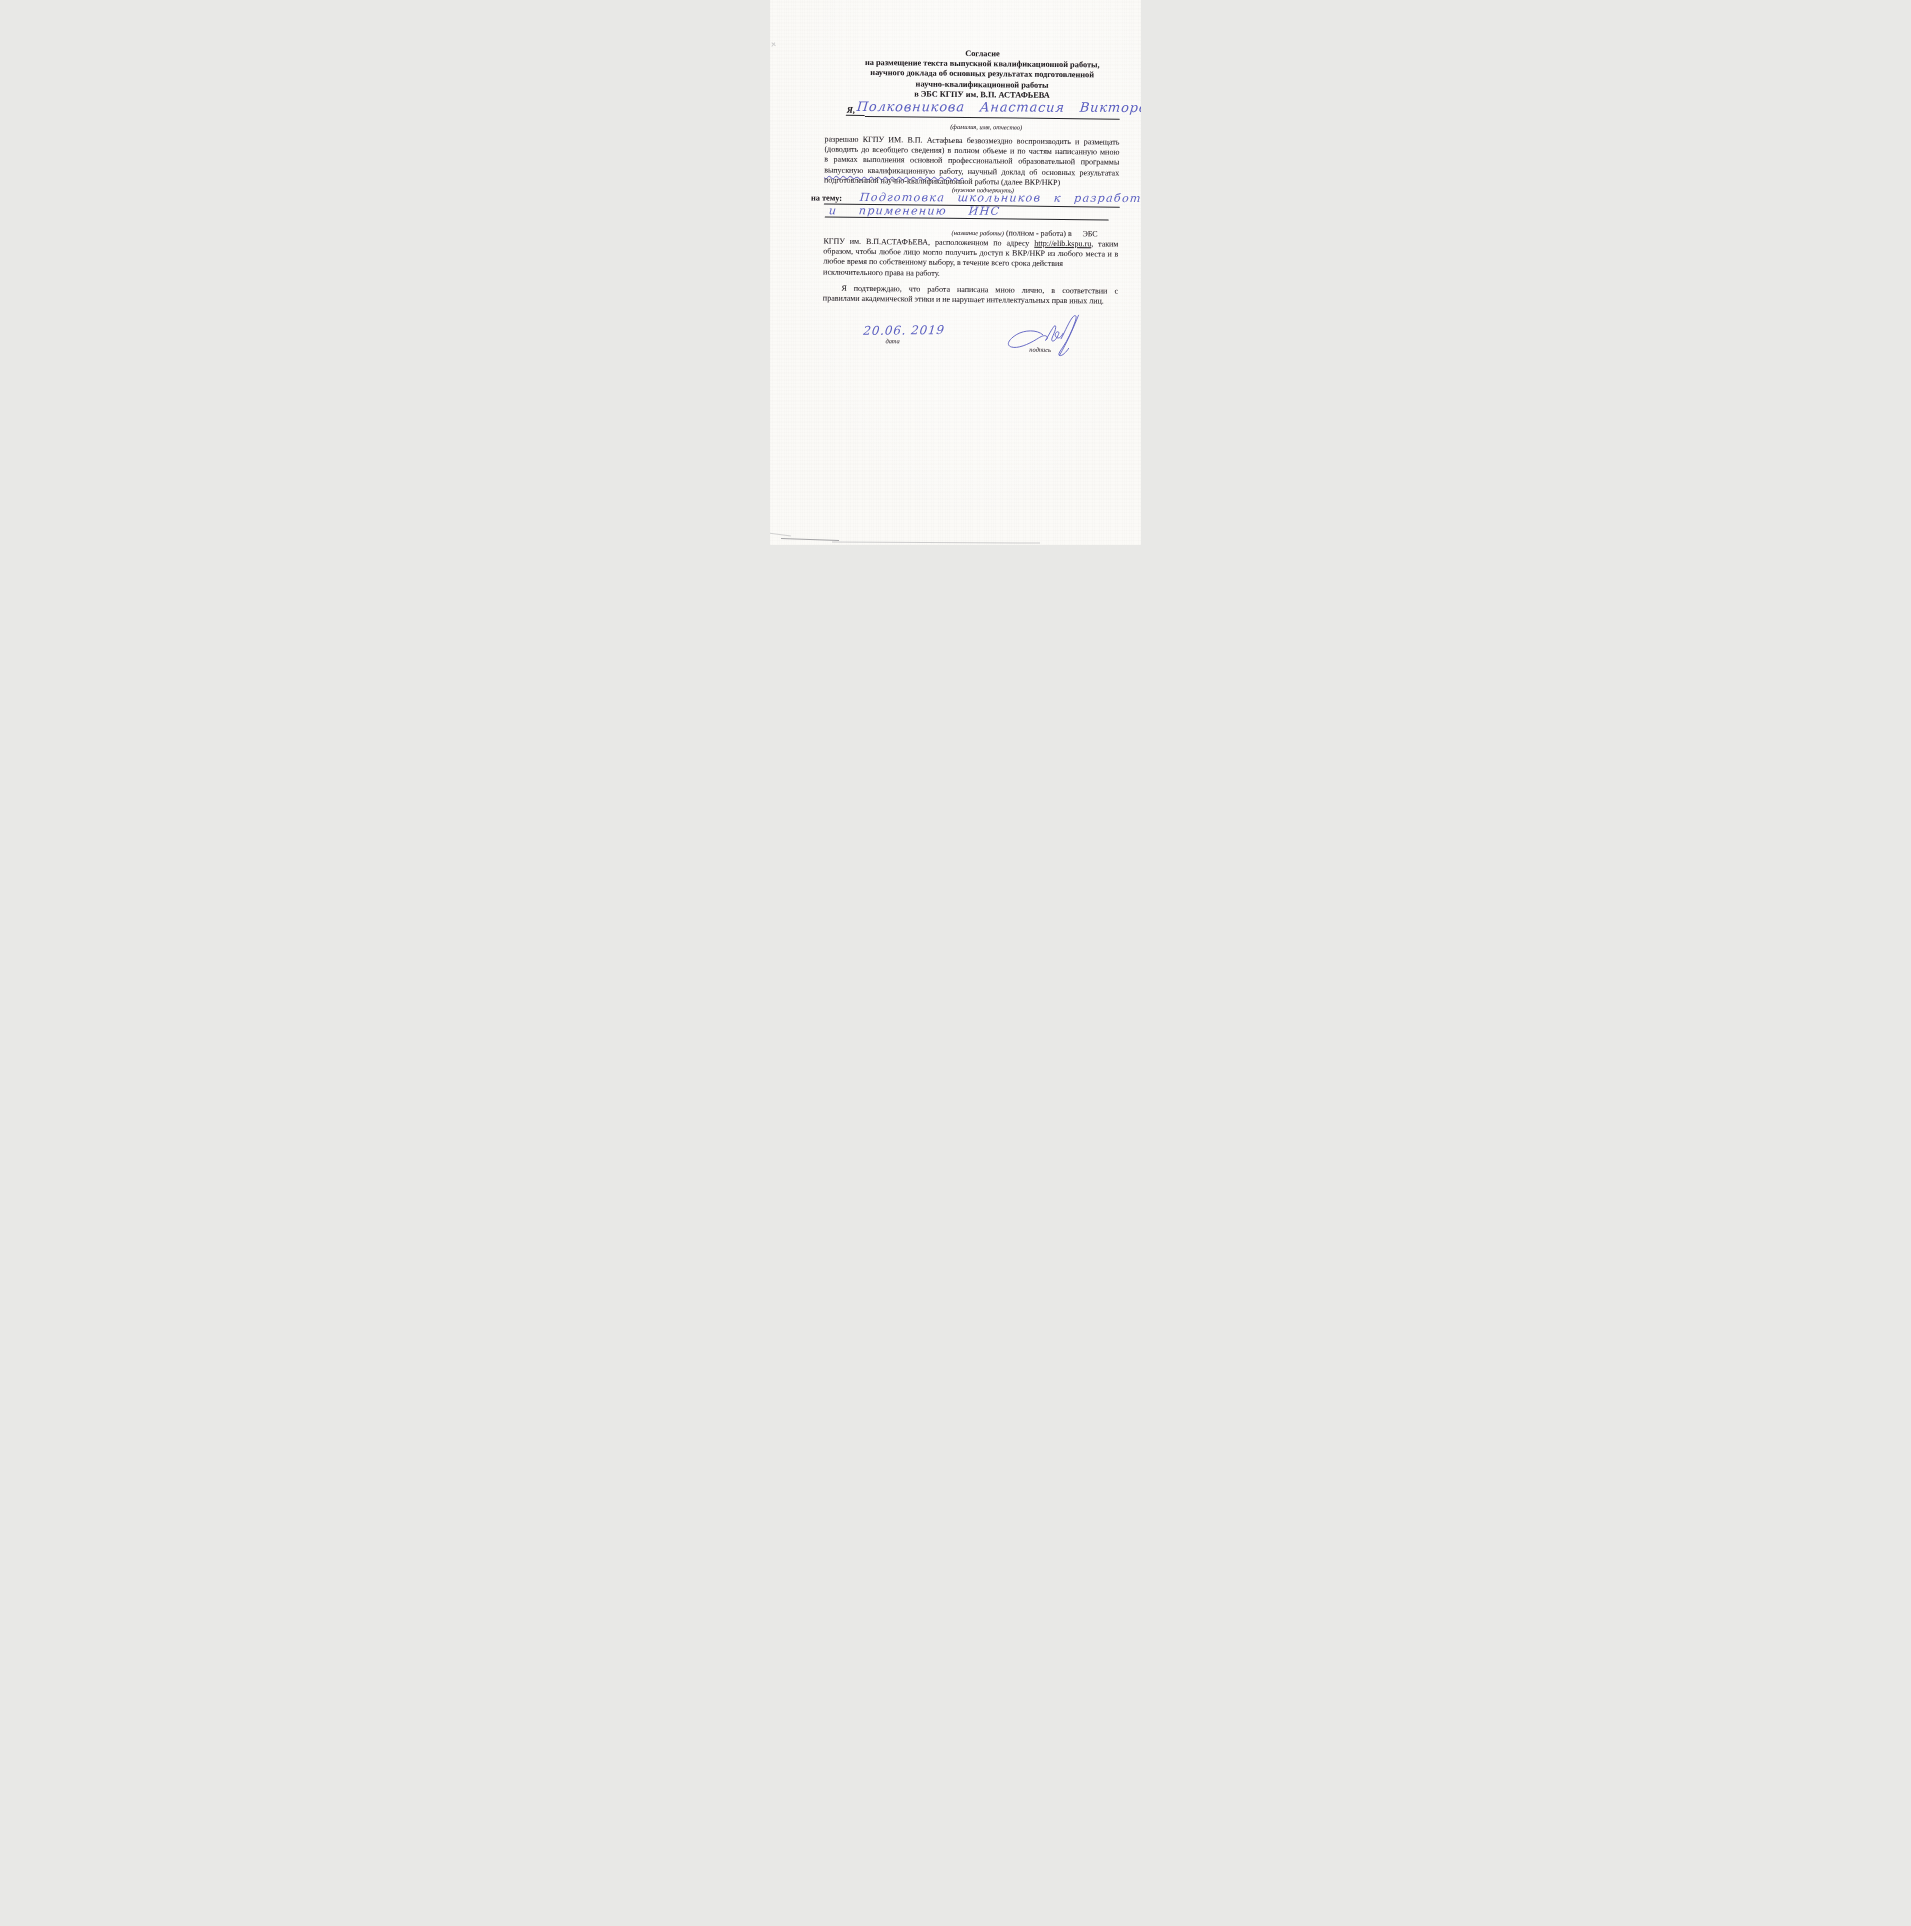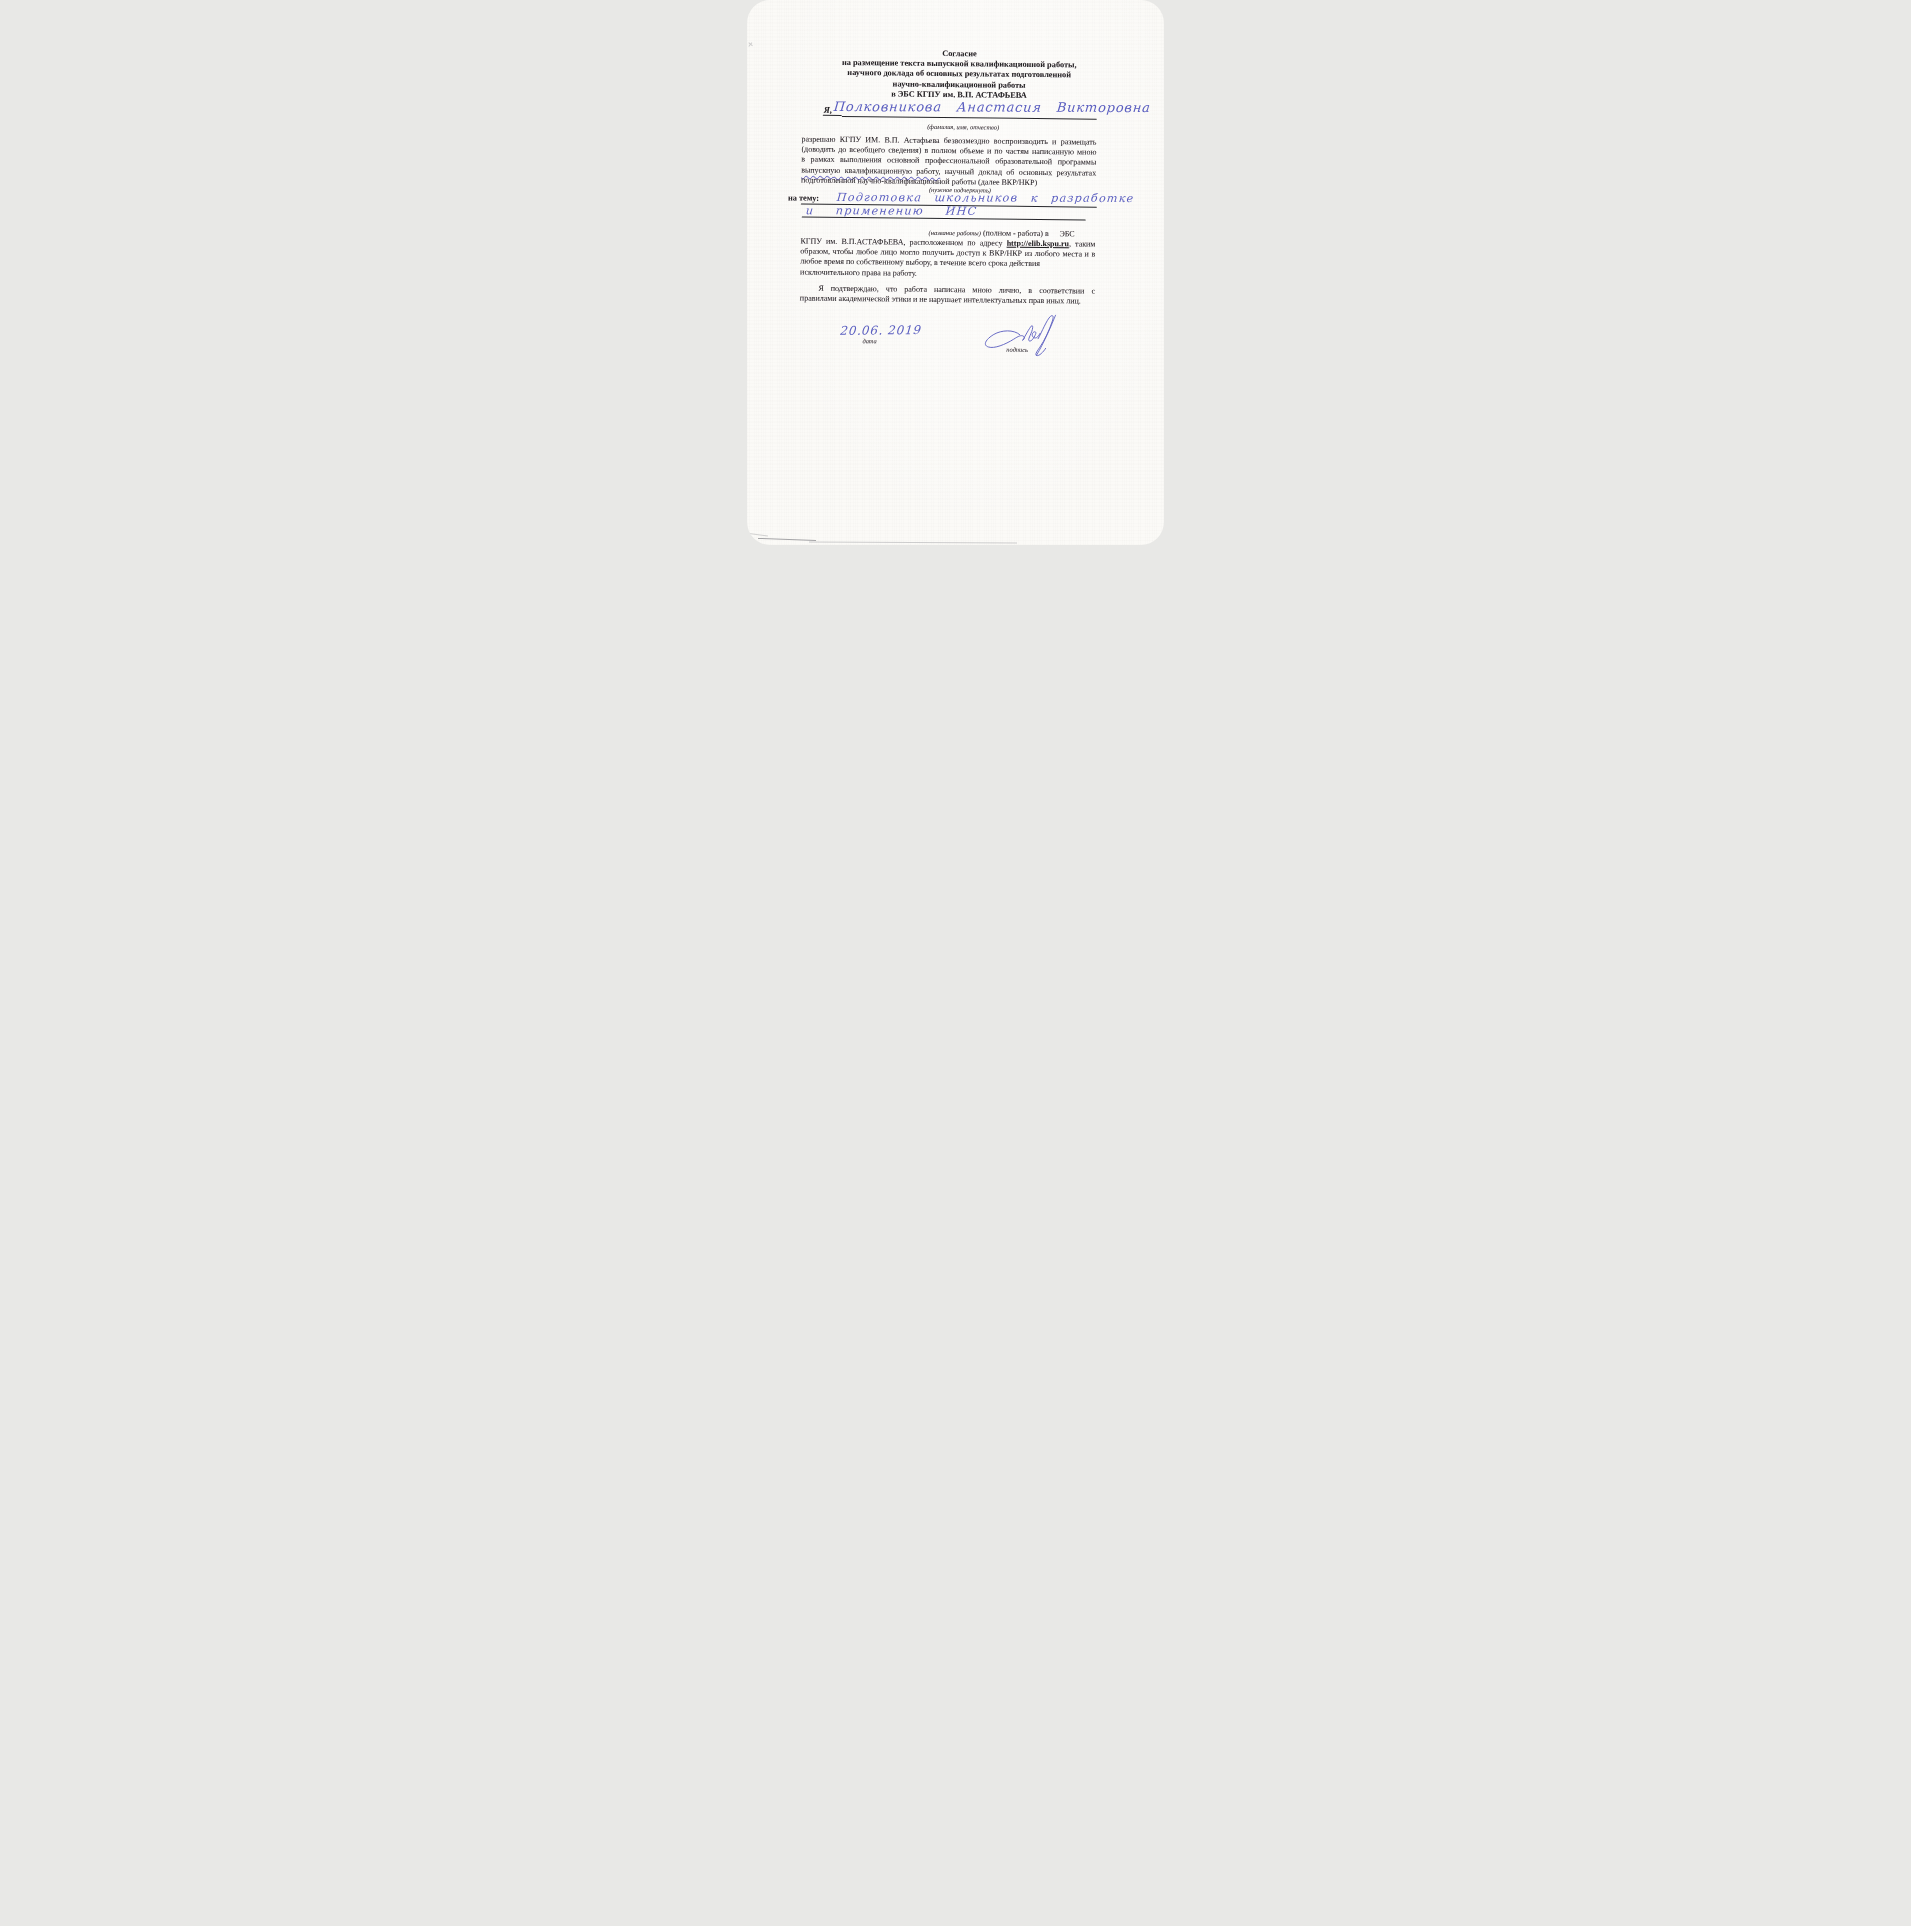--- a/index.html
+++ b/index.html
@@ -1,28 +1,27 @@
 <!DOCTYPE html>
 <html style="--ink: #5b5fc0;font-size:6.2px"><head>
 <meta charset="utf-8">
 <style>
   html,body{margin:0;padding:0;background:#e8e8e6;}
   .scan{
     position:relative;
-    width:417px;height:545px;
+    width:371px;height:545px;
     margin:0 auto;
     background-color:#fbfaf7;
     background-image:
       radial-gradient(ellipse at 55% 35%, rgba(255,255,255,.55), rgba(255,255,255,0) 70%),
       repeating-linear-gradient(90deg, rgba(120,120,125,.018) 0 0.8px, rgba(0,0,0,0) 0.8px 2.3px),
       repeating-linear-gradient(0deg, rgba(120,110,100,.014) 0 1.2px, rgba(0,0,0,0) 1.2px 3.5px);
     overflow:hidden;
     font-family:"Liberation Serif", serif;
     color:#232324;
-    border-radius:23px;
   }
   .content{
     position:absolute;left:0;top:0;width:385px;height:545px;
     transform:rotate(0.6deg);
     transform-origin:193px 0px;
   }
   .print{
     text-shadow:0 -0.2px 0 rgba(190,85,70,.14), 0 0.2px 0 rgba(70,80,190,.12);
   }
   .title{
@@ -58,21 +57,20 @@
     text-decoration-line:underline;
     text-decoration-style:wavy;
     text-decoration-color:var(--ink,#5b5fc0);
     text-decoration-thickness:0.8px;
     text-underline-offset:2.7px;
   }
   .url{
     text-decoration:underline;
     text-decoration-thickness:0.6px;
     text-underline-offset:1.2px;
-    font-weight:bold;
   }
   .sig-box{position:absolute;left:236px;top:314px;width:89px;height:42px;color:var(--ink,#5b5fc0);}
   .sig-box svg{overflow:visible;}
   .artifact{position:absolute;pointer-events:none;}
   #art-corner-a{left:10.8px;top:539px;width:58px;height:0.8px;background:#8f8f92;opacity:.8;transform:rotate(2.2deg);}
   #art-corner-b{left:62px;top:542px;width:208px;height:0.8px;background:#a8a8ac;opacity:.55;transform:rotate(0.3deg);}
   #art-corner-c{left:-2.3px;top:534px;width:23px;height:0.8px;background:#b5b5b8;opacity:.6;transform:rotate(8deg);}
   #art-topleft{left:1.5px;top:42px;width:4.6px;height:4.6px;opacity:.7;}
   #art-topleft::before,#art-topleft::after{
     content:"";position:absolute;left:1.9px;top:0;width:0.6px;height:4.6px;background:#bcbcbe;

